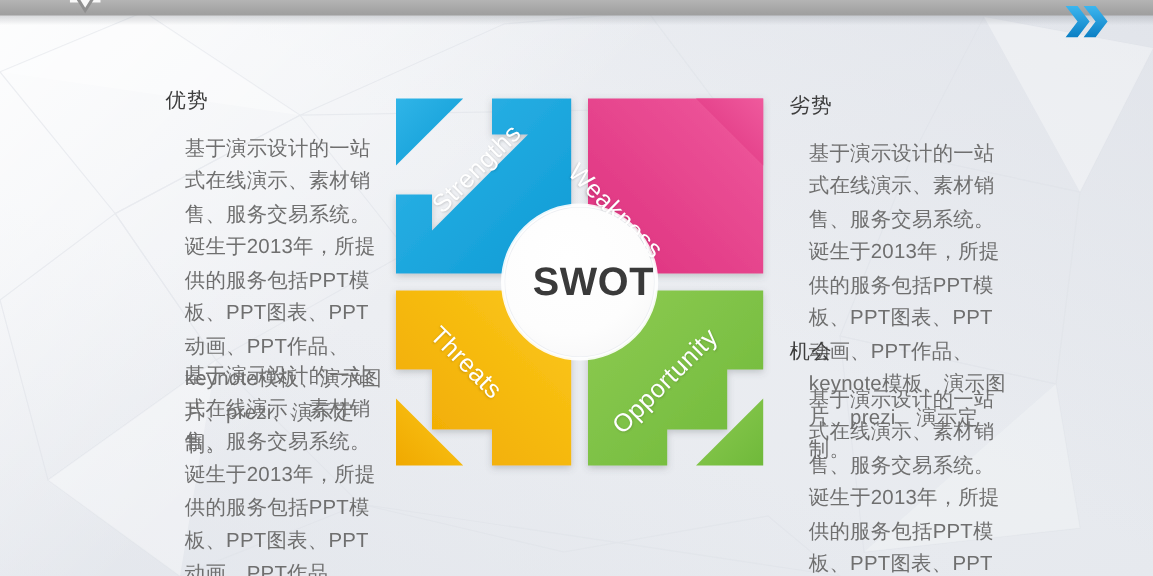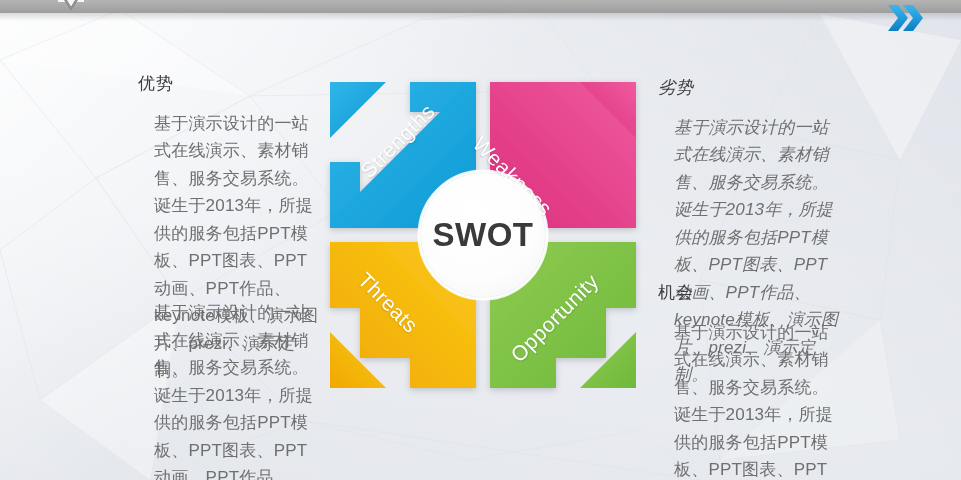--- a/index.html
+++ b/index.html
@@ -66,21 +66,21 @@
     width: 44px;
     height: 34px;
   }
 
   
   .txt-block {
     position: absolute;
     width: 200px;
   }
   .txt-block.tl { left: 138px; top: 74px; }
-  .txt-block.tr { left: 658px; top: 78px; font-style: italic; }
+  .txt-block.tr { left: 658px; top: 78px; }
   .txt-block.bl { left: 138px; top: 283px; }
   .txt-block.br { left: 658px; top: 283px; }
 
   .txt-title {
     font-size: 17px;
     line-height: 1.15;
     color: #3d3d3d;
     letter-spacing: 1px;
     margin: 0 0 14px 0;
     font-weight: 400;
@@ -122,21 +122,21 @@
     left: 50%;
     top: 50%;
     width: 124px;
     height: 124px;
     margin-left: -62px;
     margin-top: -62px;
     border-radius: 50%;
     background: radial-gradient(circle at 42% 34%, #ffffff 0%, #fdfdfd 58%, #f4f4f5 100%);
     display: flex;
     align-items: center;
-    justify-content: center;
+    justify-content: flex-end;
   }
   .center-text {
     font-size: 33px;
     font-weight: 700;
     color: #3a3a3a;
     letter-spacing: 0.5px;
   }
 </style>
 </head>
 <body>

